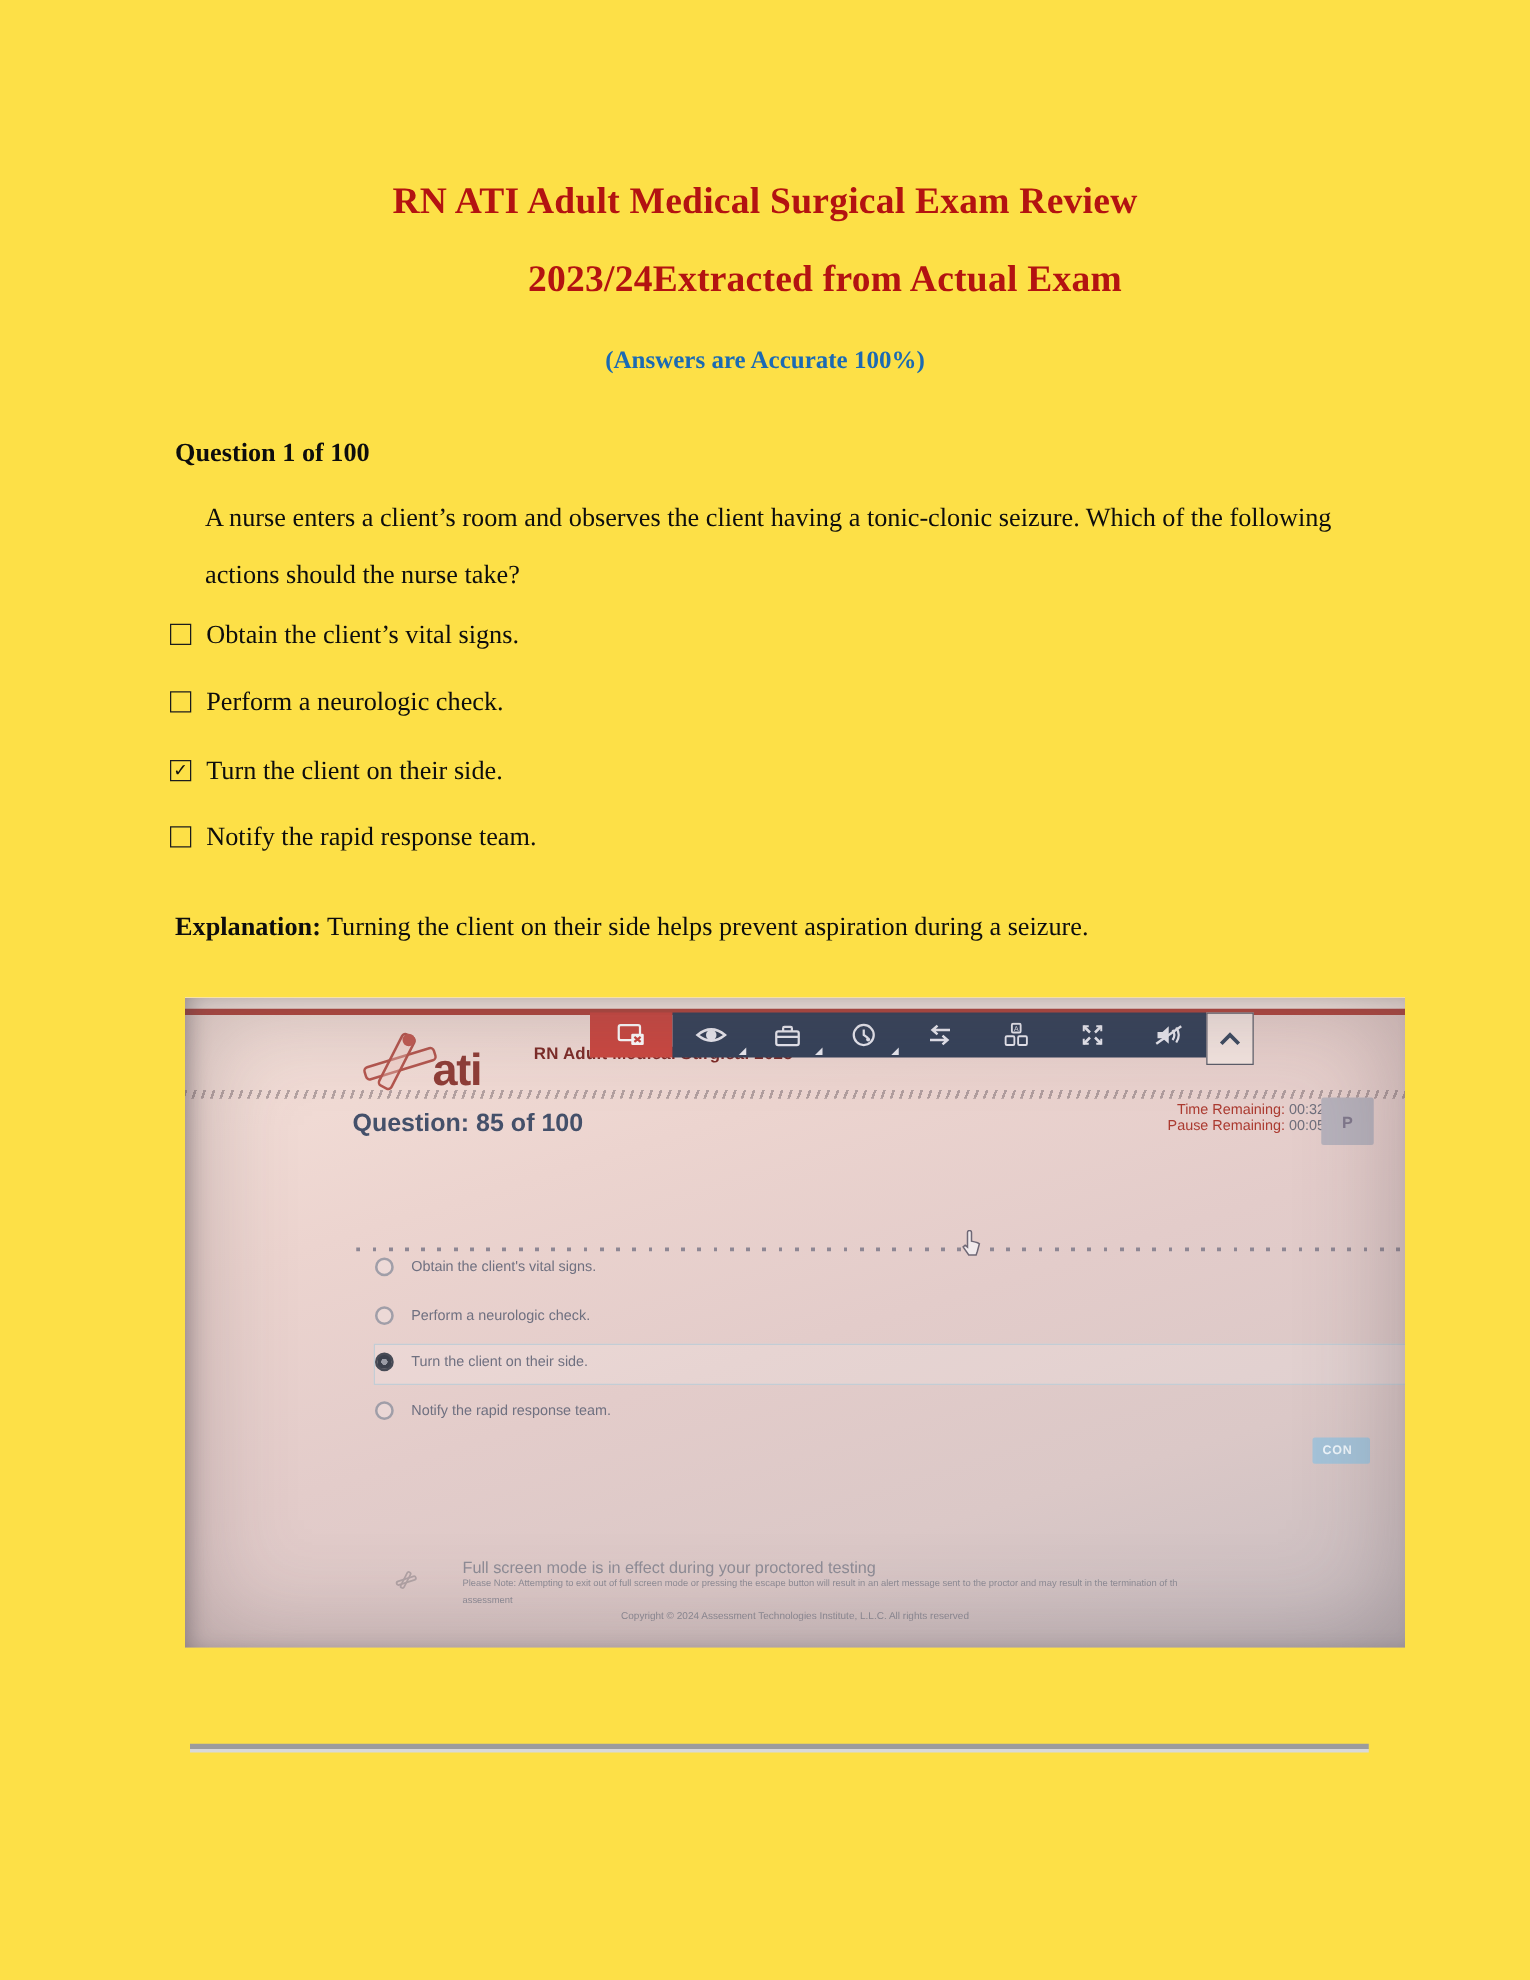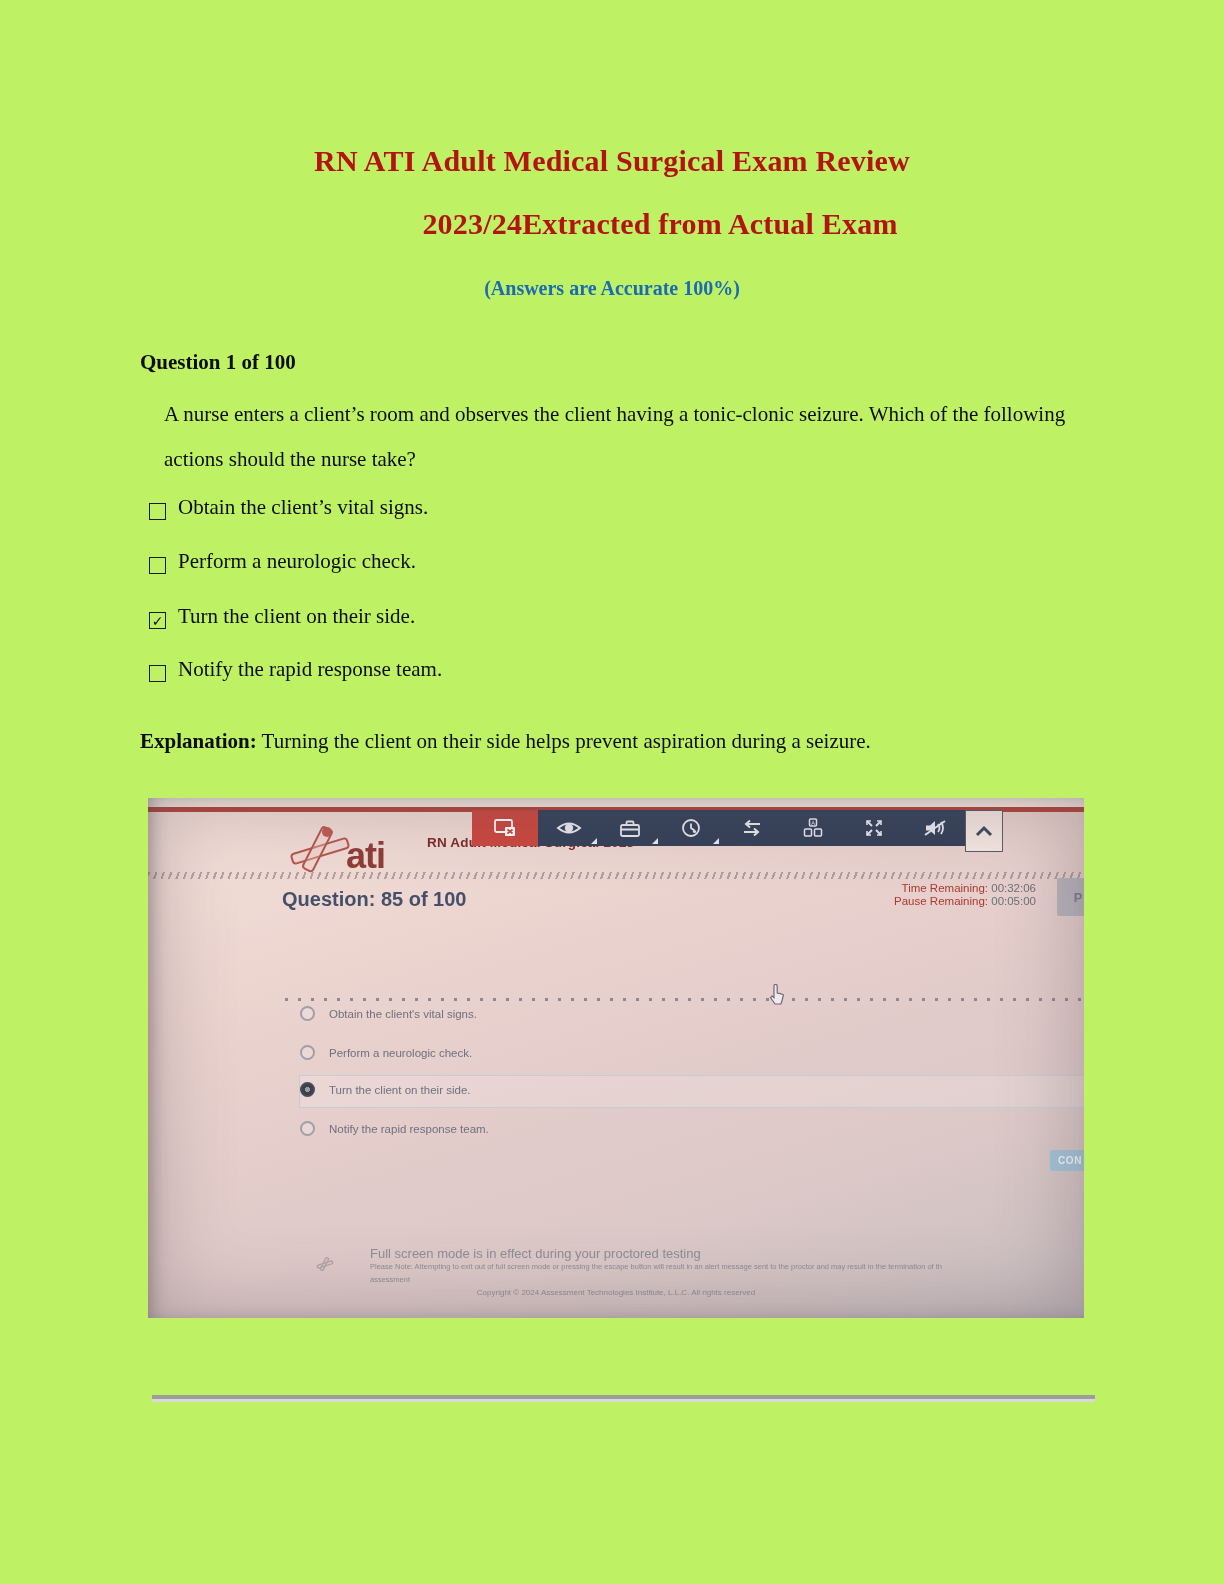--- a/index.html
+++ b/index.html
@@ -1,41 +1,41 @@
 <!DOCTYPE html>
 <html><head>
 <meta charset="utf-8">
 <style>
   html,body{margin:0;padding:0;background:#ffffff;}
-  .page{position:relative;width:1224px;height:1584px;margin:0 auto;background:#bef264;
+  .page{position:relative;width:1224px;height:1584px;margin:0 auto;background:#fde047;
         font-family:"Liberation Serif", serif;overflow:hidden;}
 
   
   .doc-title{position:absolute;left:0;width:100%;text-align:center;
              font-weight:bold;font-size:30px;color:#b31311;letter-spacing:.2px;}
   .t1{top:144px;} .t2{top:207px;padding-left:48px;}
   .doc-sub{position:absolute;top:277px;left:0;width:100%;text-align:center;
            font-weight:bold;font-size:20px;color:#1b6ab3;}
   .q-head{position:absolute;left:140px;top:350px;font-size:21px;font-weight:bold;color:#0d0d0d;}
   .q-text{position:absolute;left:140px;top:392px;width:948px;font-size:21px;
           line-height:45px;color:#0d0d0d;margin-left:24px;}
-  .doc-opt{position:absolute;left:149px;display:flex;align-items:flex-end;gap:12px;
+  .doc-opt{position:absolute;left:136px;display:flex;align-items:center;gap:12px;
            font-size:21px;color:#0d0d0d;}
   .o0{top:495px;} .o1{top:549px;} .o2{top:604px;} .o3{top:657px;}
   .chk{width:15px;height:15px;border:1.6px solid #1c1c1c;display:flex;align-items:center;
        justify-content:center;flex:0 0 auto;font-family:"DejaVu Sans",sans-serif;
        font-size:14px;line-height:1;color:#111;}
   .expl{position:absolute;left:140px;top:729px;font-size:21px;color:#0d0d0d;}
   .expl .lbl{font-weight:bold;}
 
   
   .shot{position:absolute;left:148px;top:798px;width:936px;height:520px;overflow:hidden;
         background:linear-gradient(163deg,#f5e1da 0%,#ecd4cf 28%,#e3cccA 52%,
                    #dbc8c7 74%,#cdc0c2 92%,#c2b8bc 100%);
-        font-family:"Liberation Sans", sans-serif;}
+        font-family:"Liberation Sans", sans-serif;padding-left:40px;}
   .shot .vignette{position:absolute;inset:0;pointer-events:none;z-index:9;
         box-shadow:inset 0 0 75px 12px rgba(92,80,86,.30), inset 8px 0 18px -6px rgba(60,55,62,.45);}
   .topstrip{position:absolute;top:0;left:0;right:0;height:9px;background:#f8ebe4;}
   .redbar{position:absolute;top:9px;left:0;right:0;height:5px;background:#b2453d;}
 
   .toolbar{position:absolute;left:324px;top:12px;height:36px;display:flex;z-index:4;}
   .tb-exit{width:66px;background:#cb4740;display:flex;align-items:center;justify-content:center;}
   .tb-navy{display:flex;width:427px;background:#344159;}
   .tb-slot{flex:1;display:flex;align-items:center;justify-content:center;position:relative;}
   .tb-slot.caret::after{content:"";position:absolute;right:2px;bottom:2px;width:0;height:0;

